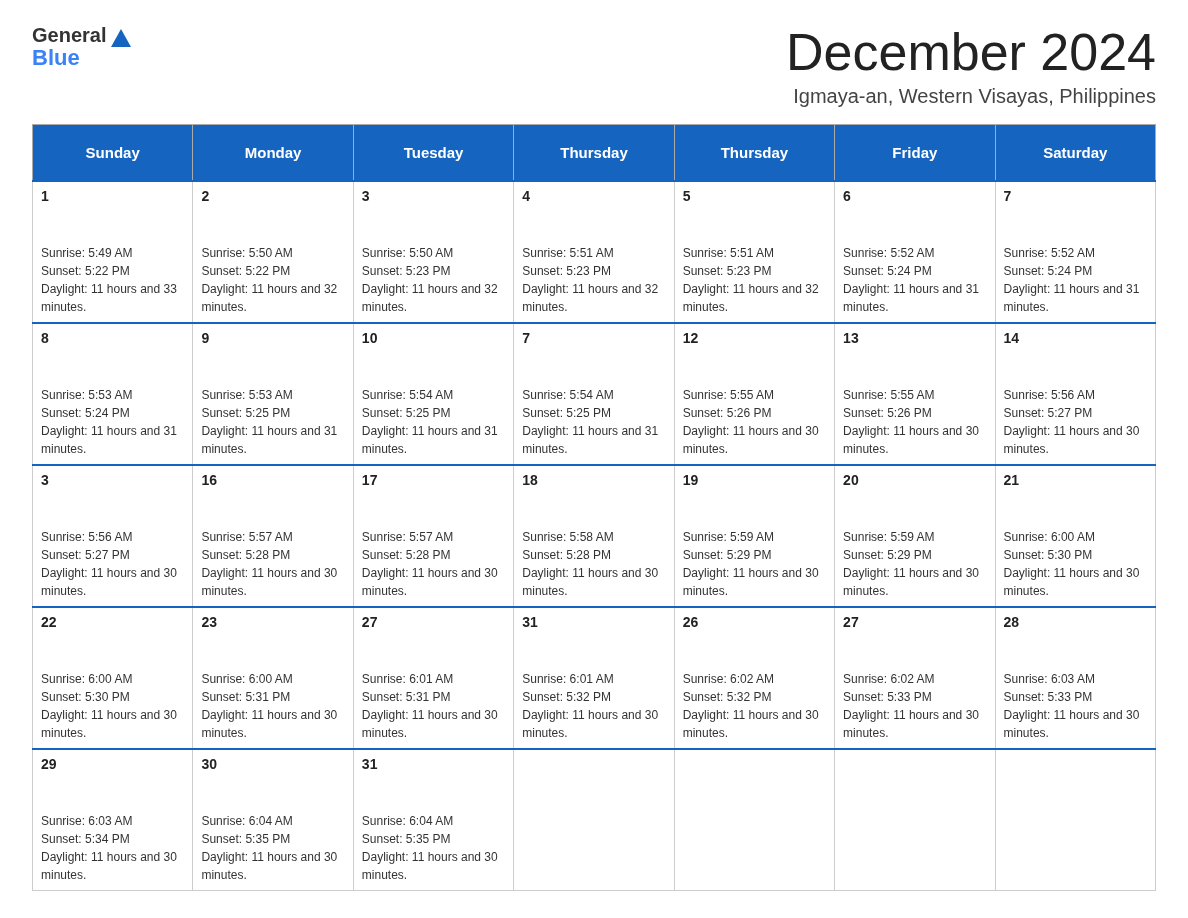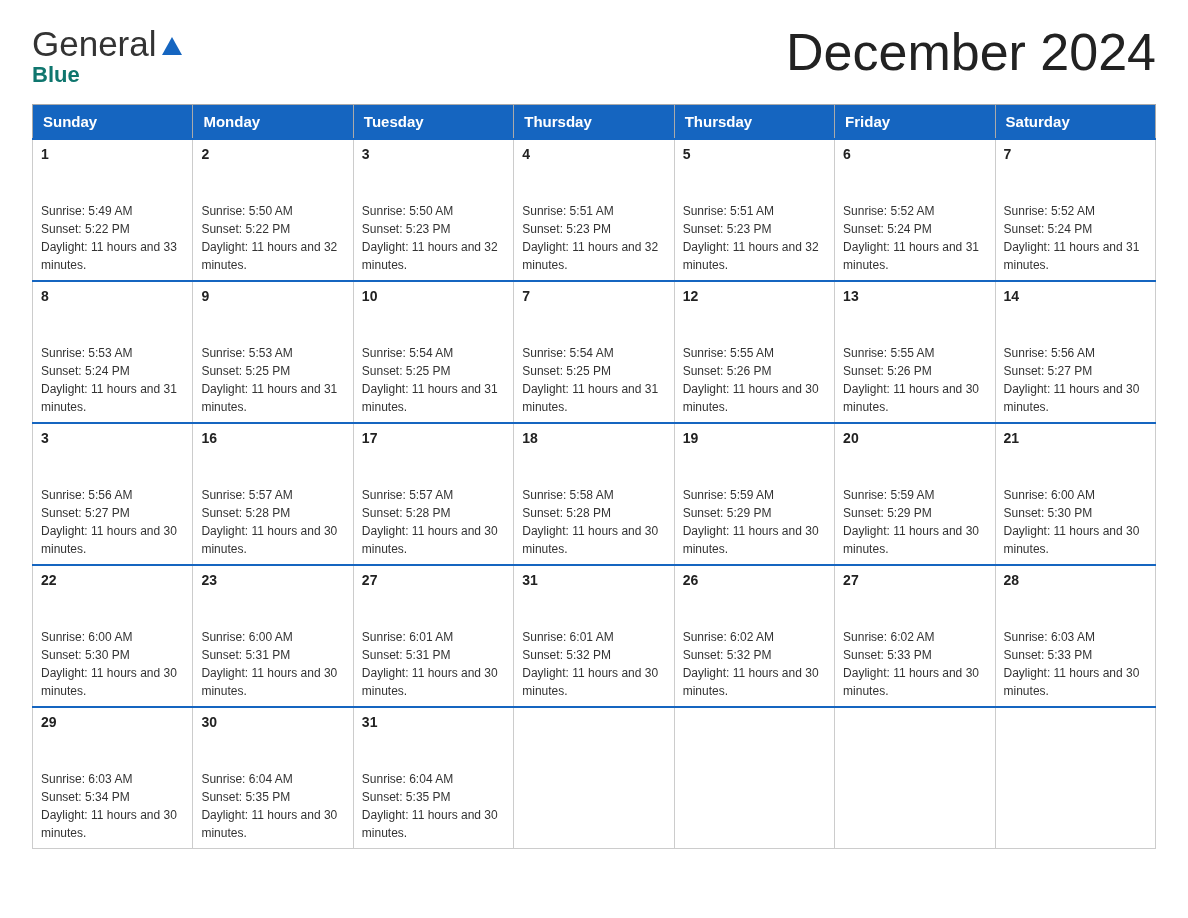--- a/index.html
+++ b/index.html
@@ -17,28 +17,28 @@
       margin-bottom: 16px;
     }
     .logo-area {
       display: flex;
       flex-direction: column;
       align-items: flex-start;
     }
     .logo-text {
       display: flex;
       align-items: center;
-      font-size: 35px;
-      font-weight: normal;
+      font-size: 20px;
+      font-weight: bold;
       color: #333;
     }
     .logo-general { color: #333; }
     .logo-line {
       font-size: 22px;
-      color: #0f766e;
+      color: #3b82f6;
       font-weight: bold;
       margin-top: -2px;
     }
     .title-area {
       text-align: right;
     }
     .month-title {
       font-size: 52px;
       font-weight: normal;
       color: #222;
@@ -52,22 +52,22 @@
     .calendar {
       width: 100%;
       border-collapse: collapse;
       border: 1px solid #999;
     }
     .calendar th {
       background-color: #1565c0;
       color: #ffffff;
       font-size: 15px;
       font-weight: bold;
-      padding: 8px 10px;
-      text-align: left;
+      padding: 19px 10px;
+      text-align: center;
       border: 1px solid #aaa;
     }
     .calendar td {
       vertical-align: top;
       padding: 6px 8px;
       border: 1px solid #ccc;
       font-size: 12.5px;
       color: #333;
       width: calc(100% / 7);
       min-height: 100px;
@@ -101,20 +101,21 @@
 <div class="header-area">
   <div class="logo-area">
     <div class="logo-text">
       <span class="logo-general">General</span>
       <span style="display:inline-block; width:0; height:0; border-left:10px solid transparent; border-right:10px solid transparent; border-bottom:18px solid #1565c0; margin-left:5px; margin-top:4px;"></span>
     </div>
     <div class="logo-line">Blue</div>
   </div>
   <div class="title-area">
     <div class="month-title">December 2024</div>
+    <div class="subtitle">Igmaya-an, Western Visayas, Philippines</div>
   </div>
 </div>
 
 <table class="calendar">
   <thead>
     <tr>
       <th>Sunday</th>
       <th>Monday</th>
       <th>Tuesday</th>
       <th>Thursday</th>

